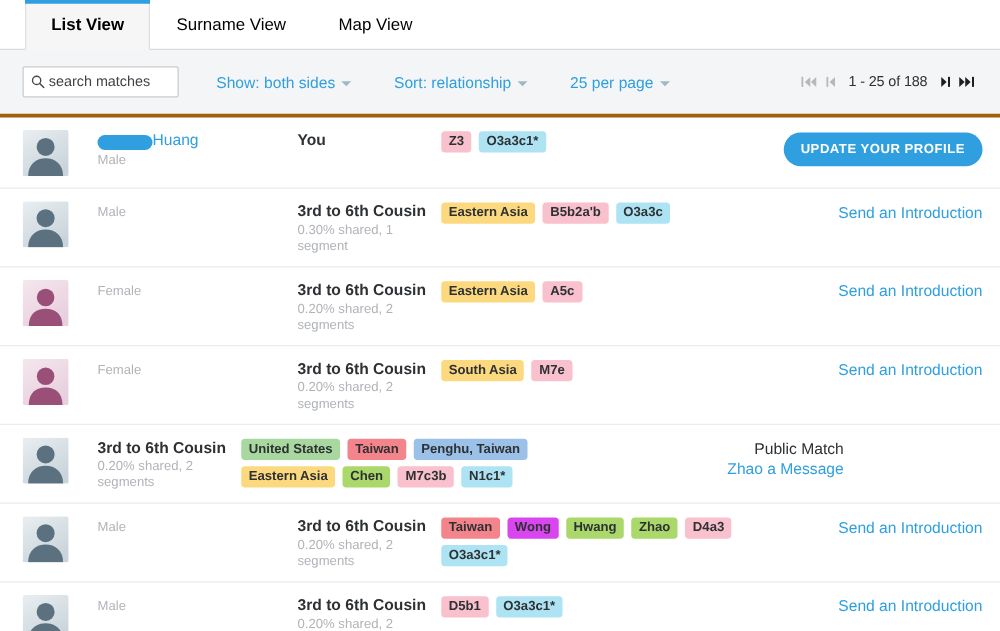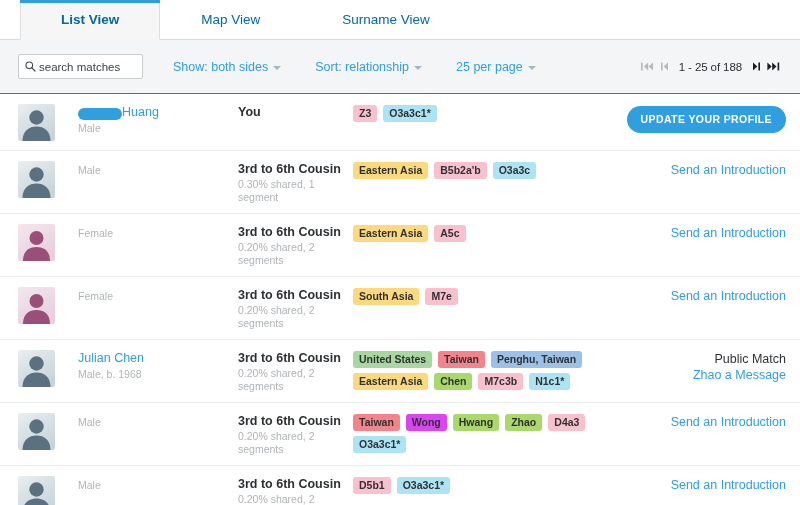--- a/index.html
+++ b/index.html
@@ -17,23 +17,23 @@
     height: 40px;
     background: #ffffff;
     border-bottom: 1px solid #d8dadc;
     display: flex;
     align-items: stretch;
     padding-left: 20px;
   }
   .tab {
     position: relative;
     display: flex; align-items: center;
-    padding: 0 40px;
+    padding: 0 20px;
     font-size: 13.5px;
-    color: #0369a1;
+    color: #000000;
     cursor: pointer;
     background: transparent;
     border-left: 1px solid transparent;
     border-right: 1px solid transparent;
   }
   .tab.active {
     background: #f6f6f7;
     border-left: 1px solid #dcdedf;
     border-right: 1px solid #dcdedf;
     border-bottom: 1px solid #f6f6f7;
@@ -45,21 +45,21 @@
     position: absolute;
     left: -1px; right: -1px; top: 0;
     height: 3px;
     background: #2f9fe0;
   }
 
   
   .toolbar {
     height: 54px;
     background: #f4f5f6;
-    border-bottom: 1px solid #a16207;
+    border-bottom: 3px solid #a16207;
     display: flex;
     align-items: center;
     padding: 0 14px 0 18px;
   }
   .searchbox {
     width: 125px; height: 25px;
     background: #fff;
     border: 1px solid #c9cccf;
     border-radius: 2px;
     display: flex; align-items: center;
@@ -201,24 +201,24 @@
 </head>
 <body>
 
 <div class="app">
 
   <div class="tabbar" id="tabbar">
       <div class="tab active">
         <span>List View</span>
       </div>
       <div class="tab">
+        <span>Surname View</span>
+      </div>
+      <div class="tab">
         <span>Map View</span>
-      </div>
-      <div class="tab">
-        <span>Surname View</span>
       </div>
     </div>
 
   <div class="toolbar">
     <div class="searchbox">
       <svg class="mag" width="11" height="11" viewBox="0 0 11 11">
         <circle cx="4.3" cy="4.3" r="3.3" fill="none" stroke="#46494c" stroke-width="1.1"></circle>
         <line x1="6.8" y1="6.8" x2="10" y2="10" stroke="#46494c" stroke-width="1.2" stroke-linecap="round"></line>
       </svg>
       <span class="ph">search matches</span>
@@ -411,26 +411,20 @@
                   <stop offset="0" stop-color="#e9eef1"></stop>
                   <stop offset="1" stop-color="#c9d4da"></stop>
                 </linearGradient>
               </defs>
               <rect width="37" height="37" fill="url(#mg)"></rect>
               <circle cx="18.5" cy="13.5" r="7.2" fill="#5b7180"></circle>
               <path d="M4.5 37 C4.5 27 11 22.5 18.5 22.5 C26 22.5 32.5 27 32.5 37 Z" fill="#5b7180"></path>
             </svg>
           </span>
         </div>
-        <div class="c-name">
-          <div class="nameline">
-            <span class="name">Julian Chen</span>
-          </div>
-          <div class="sub">Male, b. 1968</div>
-        </div>
         <div class="c-rel">
           <div class="rel">3rd to 6th Cousin</div>
           <div class="relsub">0.20% shared, 2 segments</div>
         </div>
         <div class="c-tags">
           <span class="tag" style="background: rgb(168, 216, 160);">United States</span>
           <span class="tag" style="background: rgb(244, 132, 139);">Taiwan</span>
           <span class="tag" style="background: rgb(156, 193, 232);">Penghu, Taiwan</span>
           <span class="tag" style="background: rgb(252, 217, 127);">Eastern Asia</span>
           <span class="tag" style="background: rgb(170, 216, 106);">Chen</span>

